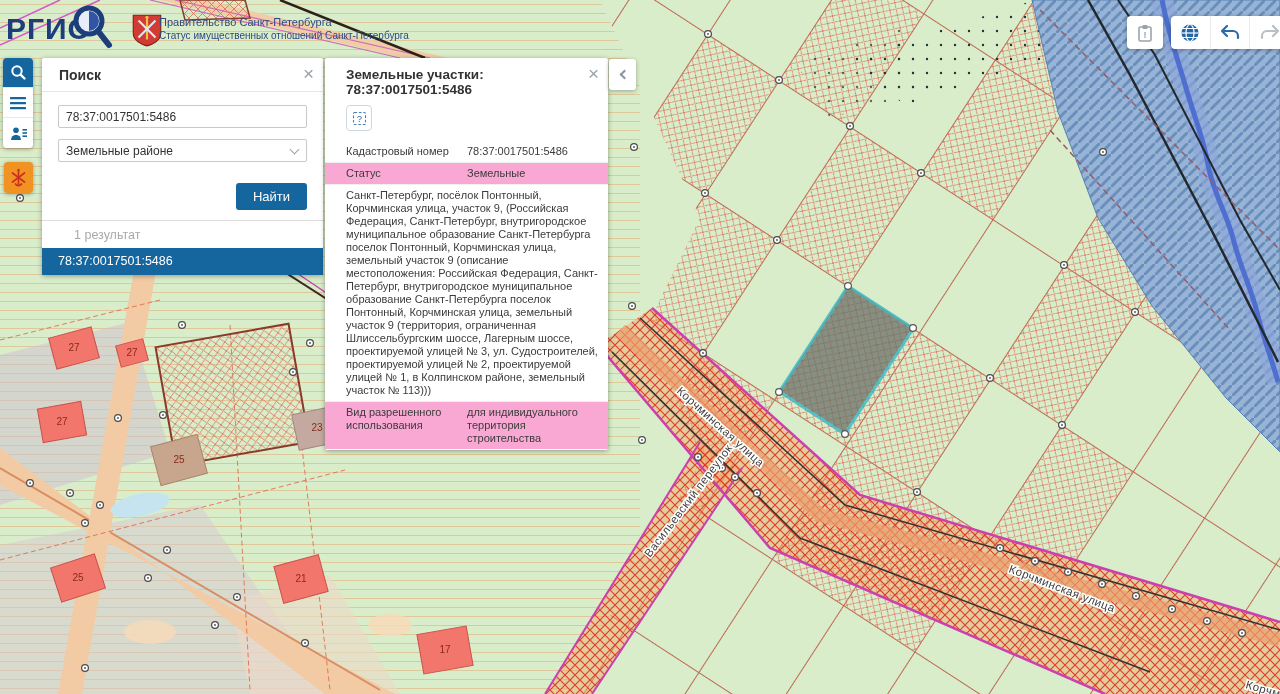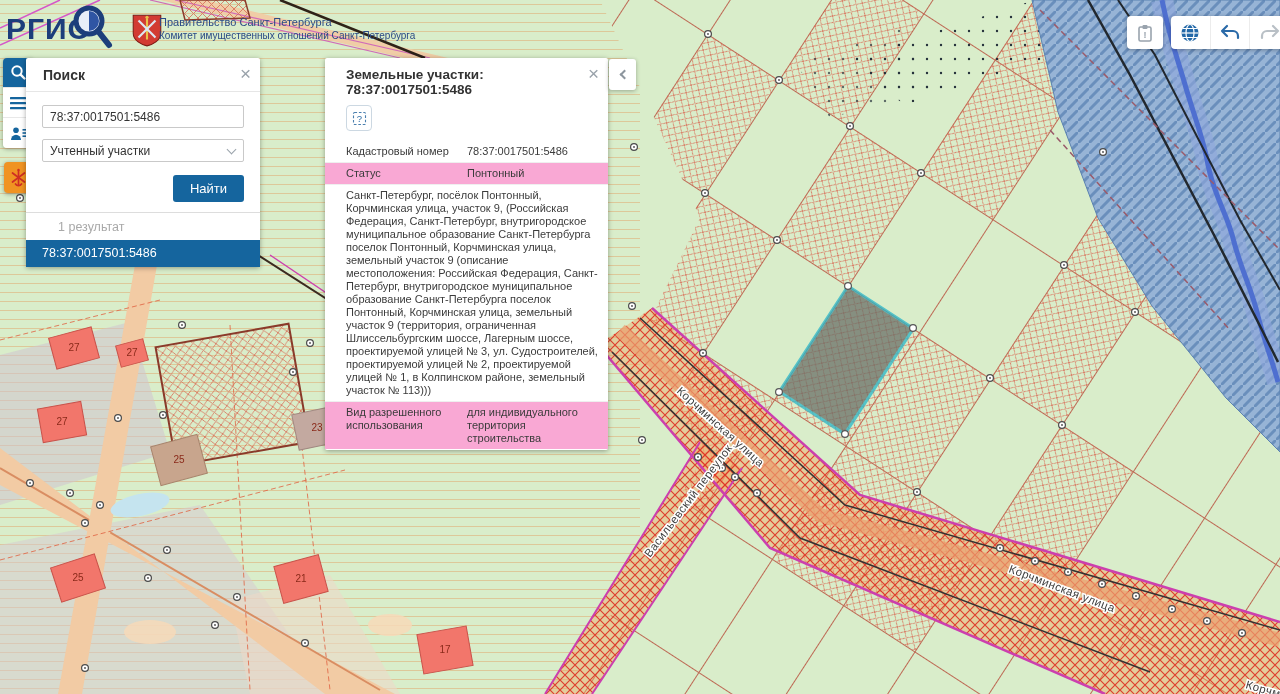--- a/index.html
+++ b/index.html
@@ -12,33 +12,33 @@
 
   
   .panel { position:absolute; background:#fff; border-radius:2px;
     box-shadow:0 1px 5px rgba(0,0,0,.35); color:#3b3b3b; }
   .panel-header { position:relative; padding:9px 30px 8px 17px;
     font-size:14px; font-weight:bold; color:#333; }
   .panel-close { position:absolute; right:9px; top:6px; font-size:19px;
     color:#9aa3ab; cursor:pointer; line-height:1; font-weight:normal; }
 
   
-  #search-panel { left:26px; top:58px; width:234px; }
+  #search-panel { left:42px; top:58px; width:281px; }
   #search-panel .panel-header { border-bottom:1px solid #e6e6e6; }
   .search-body { padding:13px 16px 10px 16px; }
   .text-input { width:100%; height:23px; border:1px solid #c9c9c9;
     border-radius:2px; font-size:12px; padding:2px 7px; color:#333;
     font-family:"Liberation Sans", sans-serif; }
   .select-box { position:relative; margin-top:11px; width:100%; height:23px;
     border:1px solid #c9c9c9; border-radius:2px; font-size:12px; color:#333;
     padding:4px 22px 2px 7px; background:#fff; cursor:pointer; }
   .select-chevron { position:absolute; right:8px; top:6px; width:7px; height:7px;
     border-right:1.5px solid #9aa3ab; border-bottom:1.5px solid #9aa3ab;
     transform:rotate(45deg); }
-  .btn-row { text-align:right; margin-top:13px; }
+  .btn-row { text-align:right; margin-top:21px; }
   .btn-primary { background:#15659e; color:#fff; border:none; border-radius:3px;
     font-size:13px; padding:6px 17px; cursor:pointer;
     font-family:"Liberation Sans", sans-serif; }
   .results-header { border-top:1px solid #ddd; padding:7px 32px 6px;
     color:#a9a9a9; font-size:12.5px; }
   .result-item { background:#15659e; color:#fff; font-size:12.5px;
     padding:6px 16px 7px; cursor:pointer; }
 
   
   #details-panel { left:325px; top:58px; width:283px; padding-bottom:1px; }
@@ -320,21 +320,21 @@
 </svg>
 <svg id="gov-emblem" width="32" height="36" viewBox="0 0 30 34">
   <path d="M2,3 H28 V20 C28,27 20,31 15,32 C10,31 2,27 2,20 Z" fill="#d23b32" stroke="#7d1d16" stroke-width="1"></path>
   <line x1="15" y1="6" x2="15" y2="26" stroke="#e8c24a" stroke-width="2"></line>
   <line x1="7" y1="8" x2="23" y2="24" stroke="#dce7f2" stroke-width="2"></line>
   <line x1="23" y1="8" x2="7" y2="24" stroke="#dce7f2" stroke-width="2"></line>
   <circle cx="15" cy="5" r="1.5" fill="#e8c24a"></circle>
 </svg>
 <div id="gov-lines">
   <div class="l1">Правительство Санкт-Петербурга</div>
-  <div class="l2">Комитет имущественных отношений Санкт-Петербурга</div>
+  <div class="l2">Статус имущественных отношений Санкт-Петербурга</div>
 </div>
 
 <div id="export-btn" class="tr-btn">
   <svg width="18" height="20" viewBox="0 0 18 20">
     <rect x="3" y="4" width="12" height="14" rx="1.5" fill="none" stroke="#99a3ad" stroke-width="1.6"></rect>
     <rect x="6.5" y="2" width="5" height="4" rx="1" fill="#99a3ad"></rect>
     <text x="9" y="14.5" font-size="9" font-weight="bold" fill="#99a3ad" text-anchor="middle">!</text>
   </svg>
 </div>
 <div id="nav-group">
@@ -396,21 +396,21 @@
 </div>
 
 <div id="search-panel" class="panel">
   <div class="panel-header">
     <span>Поиск</span>
     <span class="panel-close">×</span>
   </div>
   <div class="search-body">
     <input class="text-input" type="text" value="78:37:0017501:5486" style="">
     <div class="select-box">
-      <span>Учтенный участки</span>
+      <span>Земельные районе</span>
       <span class="select-chevron"></span>
     </div>
     <div class="btn-row">
       <button class="btn-primary">Найти</button>
     </div>
   </div>
   <div class="results-header">1 результат</div>
   <div class="result-item">78:37:0017501:5486</div>
 </div>
 
@@ -427,21 +427,21 @@
       </svg>
     </div>
   </div>
   <div class="attr-table">
     <div class="attr-row" style="border-top:none;">
       <div class="attr-label">Кадастровый номер</div>
       <div class="attr-value">78:37:0017501:5486</div>
     </div>
     <div class="attr-row stripe">
       <div class="attr-label">Статус</div>
-      <div class="attr-value">Понтонный</div>
+      <div class="attr-value">Земельные</div>
     </div>
     <div class="attr-row">
       <div class="attr-value">Санкт-Петербург, посёлок Понтонный, Корчминская улица, участок 9, (Российская Федерация, Санкт-Петербург, внутригородское муниципальное образование Санкт-Петербурга поселок Понтонный, Корчминская улица, земельный участок 9 (описание местоположения: Российская Федерация, Санкт-Петербург, внутригородское муниципальное образование Санкт-Петербурга поселок Понтонный, Корчминская улица, земельный участок 9 (территория, ограниченная Шлиссельбургским шоссе, Лагерным шоссе, проектируемой улицей № 3, ул. Судостроителей, проектируемой улицей № 2, проектируемой улицей № 1, в Колпинском районе, земельный участок № 113)))</div>
     </div>
     <div class="attr-row stripe">
       <div class="attr-label">Вид разрешенного использования</div>
       <div class="attr-value">для индивидуального территория строительства</div>
     </div>
 
   </div>

